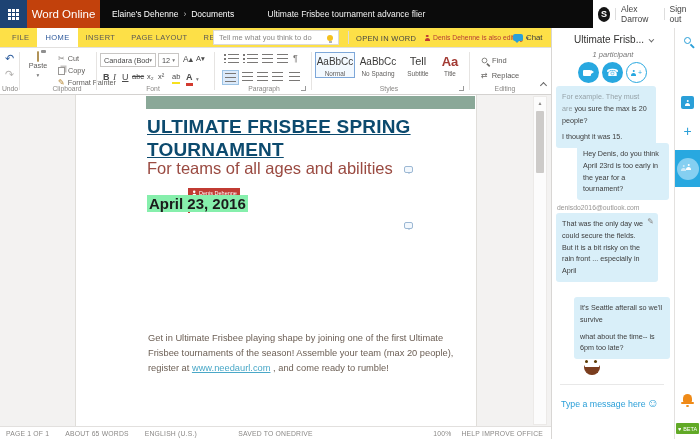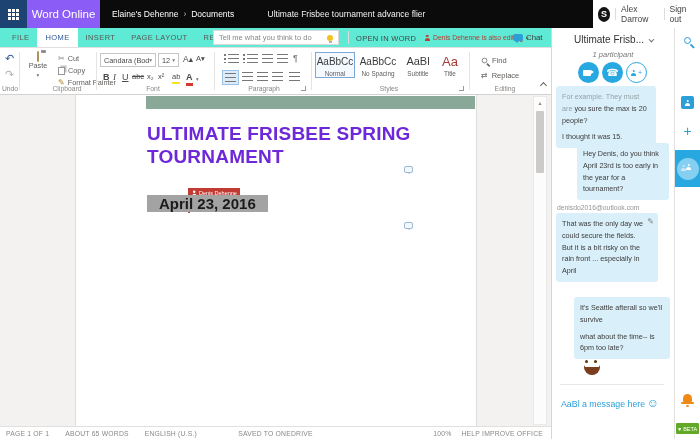--- a/index.html
+++ b/index.html
@@ -9,21 +9,21 @@
     font-family:"Liberation Sans","DejaVu Sans",sans-serif;
     -webkit-font-smoothing:antialiased;
   }
 
   
   .topbar { position:absolute; left:0; top:0; width:700px; height:28px; display:flex; }
   .launcher { width:27px; background:#1d4373; display:flex; align-items:center; justify-content:center; }
   .grid { position:relative; width:11px; height:11px; }
   .grid::before { content:""; position:absolute; left:0; top:0; width:3px; height:3px; background:#fff;
     box-shadow:4px 0 0 #fff,8px 0 0 #fff,0 4px 0 #fff,4px 4px 0 #fff,8px 4px 0 #fff,0 8px 0 #fff,4px 8px 0 #fff,8px 8px 0 #fff; }
-  .brand { width:73px; background:#8b5cf6; color:#fff; font-size:11.5px; display:flex; align-items:center; justify-content:center; }
+  .brand { width:73px; background:#c2410c; color:#fff; font-size:11.5px; display:flex; align-items:center; justify-content:center; }
   .blackbar { flex:1; background:#0b0b0b; color:#fff; position:relative; font-size:8.5px; }
   .crumb { position:absolute; left:12px; top:9px; display:flex; gap:5px; align-items:center; white-space:nowrap; }
   .crumb .sep { color:#bbb; }
   .doctitle { position:absolute; left:0; right:0; top:9px; text-align:center; color:#f2f2f2; }
   .sharebtn { width:62px; background:#2b579a; color:#fff; font-size:9.5px; display:flex; align-items:center; justify-content:center; gap:5px; cursor:pointer; }
   .account { width:107px; background:#fff; display:flex; align-items:center; gap:5px; padding:0 5px; font-size:8.5px; color:#444; }
   .skype { width:15px; height:15px; border-radius:50%; background:#141414; color:#fff; font-size:9px; font-weight:bold; display:flex; align-items:center; justify-content:center; }
   .vline { width:1px; height:12px; background:#ddd; }
 
   
@@ -34,21 +34,21 @@
   .person.sm::before { width:2.5px; height:2.5px; }
   .person.sm::after { height:2.5px; }
 
   .mag { display:inline-block; width:7px; height:7px; border:1.5px solid currentColor; border-radius:50%; position:relative; }
   .mag::after { content:""; position:absolute; width:4.5px; height:1.5px; background:currentColor; transform:rotate(45deg); top:6.5px; left:4.5px; }
 
   .speech { display:inline-block; width:10px; height:7px; background:#2a9fd8; border-radius:2px; position:relative; }
   .speech::after { content:""; position:absolute; top:100%; left:2px; border:2.5px solid transparent; border-top-color:#2a9fd8; }
 
   
-  .tabsrow { position:absolute; left:0; top:28px; width:551px; height:20px; background:#5eead4; border-bottom:1px solid #e2e0de; }
+  .tabsrow { position:absolute; left:0; top:28px; width:551px; height:20px; background:#fde047; border-bottom:1px solid #e2e0de; }
   .tabs { position:absolute; left:4px; top:0; height:19px; display:flex; align-items:center; font-size:7.5px; letter-spacing:.4px; color:#5a5856; }
   .tab { padding:0 8px; cursor:pointer; }
   .tab.active { color:#2b579a; background:#fff; height:19px; line-height:19px; }
   .tellme { position:absolute; left:213px; top:2px; width:126px; height:15px; border:1px solid #dcdad8; background:#fff; color:#8a8886; font-size:7.5px; display:flex; align-items:center; gap:4px; padding:0 5px; }
   .bulb { margin-left:auto; width:6px; height:6px; background:#f5c11e; border-radius:50%; position:relative; }
   .bulb::after { content:""; position:absolute; left:1.5px; top:6px; width:3px; height:2px; background:#b5b3b1; }
   .openword { position:absolute; left:356px; top:6px; font-size:7.5px; letter-spacing:.3px; color:#444; }
   .tabdiv { position:absolute; left:348px; top:3px; width:1px; height:13px; background:#dddbd9; }
   .coauth { position:absolute; left:424px; top:6px; display:flex; align-items:center; gap:3px; font-size:6.8px; color:#b63b34; white-space:nowrap; }
   .chatind { position:absolute; left:513px; top:5px; display:flex; align-items:center; gap:3px; font-size:7.8px; color:#3b3a39; }
@@ -81,27 +81,27 @@
   .pv { font-size:10px; color:#3b3a39; line-height:13px; white-space:nowrap; }
   .nm { font-size:6.4px; color:#605e5c; margin-top:2px; white-space:nowrap; }
   .edit { position:absolute; display:flex; align-items:center; gap:4px; font-size:7.5px; cursor:pointer; }
   .launch { position:absolute; bottom:3px; width:5px; height:5px; border-right:1px solid #999; border-bottom:1px solid #999; }
   .chev { position:absolute; left:541px; bottom:6px; width:5px; height:5px; border-left:1px solid #666; border-top:1px solid #666; transform:rotate(45deg); cursor:pointer; }
 
   
   .canvas { position:absolute; left:0; top:95px; width:551px; height:331px; background:#f3f2f1; }
   .page { position:absolute; left:75px; top:0; width:402px; height:331px; background:#fff; border-left:1px solid #e0deda; border-right:1px solid #e0deda; }
   .band { position:absolute; left:70px; top:1px; width:329px; height:13px; background:#8aa898; }
-  .dtitle { position:absolute; left:71px; top:27px; width:288px; font-size:19px; font-weight:bold; line-height:23px; color:#6d28d9; letter-spacing:.2px; }
+  .dtitle { position:absolute; left:71px; top:20px; width:288px; font-size:19px; font-weight:bold; line-height:23px; color:#0c4a6e; letter-spacing:.2px;text-decoration:underline; }
   .dsub { position:absolute; left:71px; top:64px; font-size:16.5px; color:#9a4a41; }
   .cbub { position:absolute; width:9px; height:7px; border:1px solid #9cb8d4; background:#f3f8fd; border-radius:2px; cursor:pointer; }
   .cbub::after { content:""; position:absolute; top:100%; left:1.5px; border:2px solid transparent; border-top-color:#9cb8d4; }
   .flag { position:absolute; left:112px; top:93px; background:#c13b33; color:#fff; font-size:5.5px; padding:1.5px 3px; display:flex; align-items:center; gap:2px; white-space:nowrap; }
   .dcaret { position:absolute; left:112px; top:101px; width:1.5px; height:17px; background:#c13b33; }
-  .ddate { position:absolute; left:71px; top:100px; font-size:15px; font-weight:bold; color:#1b1b1b; background:#a3a3a3; padding:0 12px; }
+  .ddate { position:absolute; left:71px; top:100px; font-size:15px; font-weight:bold; color:#1b1b1b; background:#86efac; padding:0 2px; }
   .dtime { position:absolute; left:74px; top:127px; font-size:13.5px; font-weight:bold; color:#8d3a33; }
   .dvenue { position:absolute; left:72px; top:157px; font-size:11.5px; line-height:19.5px; color:#6d6056; }
   .dbody { position:absolute; left:72px; top:236px; width:312px; font-size:9.3px; line-height:15px; color:#6d6056; }
   .dlink { color:#4aa8c8; text-decoration:underline; cursor:pointer; }
   .dsb { position:absolute; left:533px; top:1px; bottom:1px; width:14px; background:#fcfcfc; border:1px solid #eceae8; }
   .dsb .up { height:12px; text-align:center; font-size:5px; color:#8a8886; line-height:12px; cursor:pointer; }
   .dsb .thumb { position:absolute; left:2px; right:2px; top:14px; height:62px; background:#cdcbc9; border-radius:1px; cursor:pointer; }
 
   
   .status { position:absolute; left:0; top:426px; width:551px; height:13px; background:#fff; border-top:1px solid #e2e0de; display:flex; align-items:center; font-size:6.8px; letter-spacing:.2px; color:#8a8886; }
@@ -290,25 +290,25 @@
 
   <div class="card sel" style="left:315px;width:40px">
     <div class="pv">AaBbCc</div>
     <div class="nm">Normal</div>
   </div>
   <div class="card" style="left:357px;width:42px">
     <div class="pv">AaBbCc</div>
     <div class="nm">No Spacing</div>
   </div>
   <div class="card" style="left:401px;width:34px">
-    <div class="pv" style="font-size:11px">AaBl</div>
+    <div class="pv" style="font-size:11px">Tell</div>
     <div class="nm">Subtitle</div>
   </div>
   <div class="card" style="left:437px;width:26px">
-    <div class="pv" style="font-size:13px;font-weight:normal;color:#a23a33">Aa</div>
+    <div class="pv" style="font-size:13px;font-weight:bold;color:#a23a33">Aa</div>
     <div class="nm">Title</div>
   </div>
   <div class="gl" style="left:315px;width:148px">Styles</div>
   <span class="launch" style="left:459px"></span>
   <span class="gdiv" style="left:469px"></span>
 
   <div class="edit" style="left:481px;top:8px">
     <span class="mag" style="color:#6b6966;transform:scale(.8)"></span>
     <span>Find</span>
   </div>
@@ -317,28 +317,30 @@
     <span>Replace</span>
   </div>
   <div class="gl" style="left:474px;width:62px">Editing</div>
   <span class="chev"></span>
 </div>
 
 <div class="canvas">
   <div class="page">
     <div class="band"></div>
     <div class="dtitle">ULTIMATE FRISBEE SPRING TOURNAMENT</div>
+    <div class="dsub">For teams of all ages and abilities</div>
     <span class="cbub" style="left:328px;top:71px"></span>
     <span class="cbub" style="left:328px;top:127px"></span>
     <div class="flag">
       <span class="person sm" style="color:#fff;transform:scale(.8)"></span>
       <span>Denis Dehenne</span>
     </div>
     <span class="dcaret"></span>
     <span class="ddate">April 23, 2016</span>
+    <div class="dbody"><span>Get in Ultimate Frisbee playing shape by joining one of the first Ultimate Frisbee tournaments of the season!  Assemble your team (max 20 people), register at </span><span class="dlink">www.needaurl.com</span><span> , and come ready to rumble!</span></div>
   </div>
   <div class="dsb">
     <div class="up">▲</div>
     <div class="thumb"></div>
   </div>
 </div>
 
 <div class="status">
   <span style="margin-left:6px">PAGE 1 OF 1</span>
   <span style="margin-left:16px">ABOUT 65 WORDS</span>
@@ -382,21 +384,21 @@
     <p>That was the only day we could secure the fields.  But it is a bit risky on the rain front ... especially in April</p>
   </div>
 
   <div class="msg" style="left:22px;top:269px;width:96px">
     <p>It's Seattle afterall so we'll survive</p>
     <p>what about the time-- is 6pm too late?</p>
     <span class="emoji"></span>
   </div>
 
   <div class="divline"></div>
-  <div class="typer">AaBl a message here</div>
+  <div class="typer">Type a message here</div>
   <span class="smiley">☺</span>
 </div>
 
 <div class="rail">
   <div class="ritem rsearch">
       <span class="mag"></span>
     </div>
   <div class="ritem rcontact">
     <span class="cardico">
         <span class="person sm"></span>

